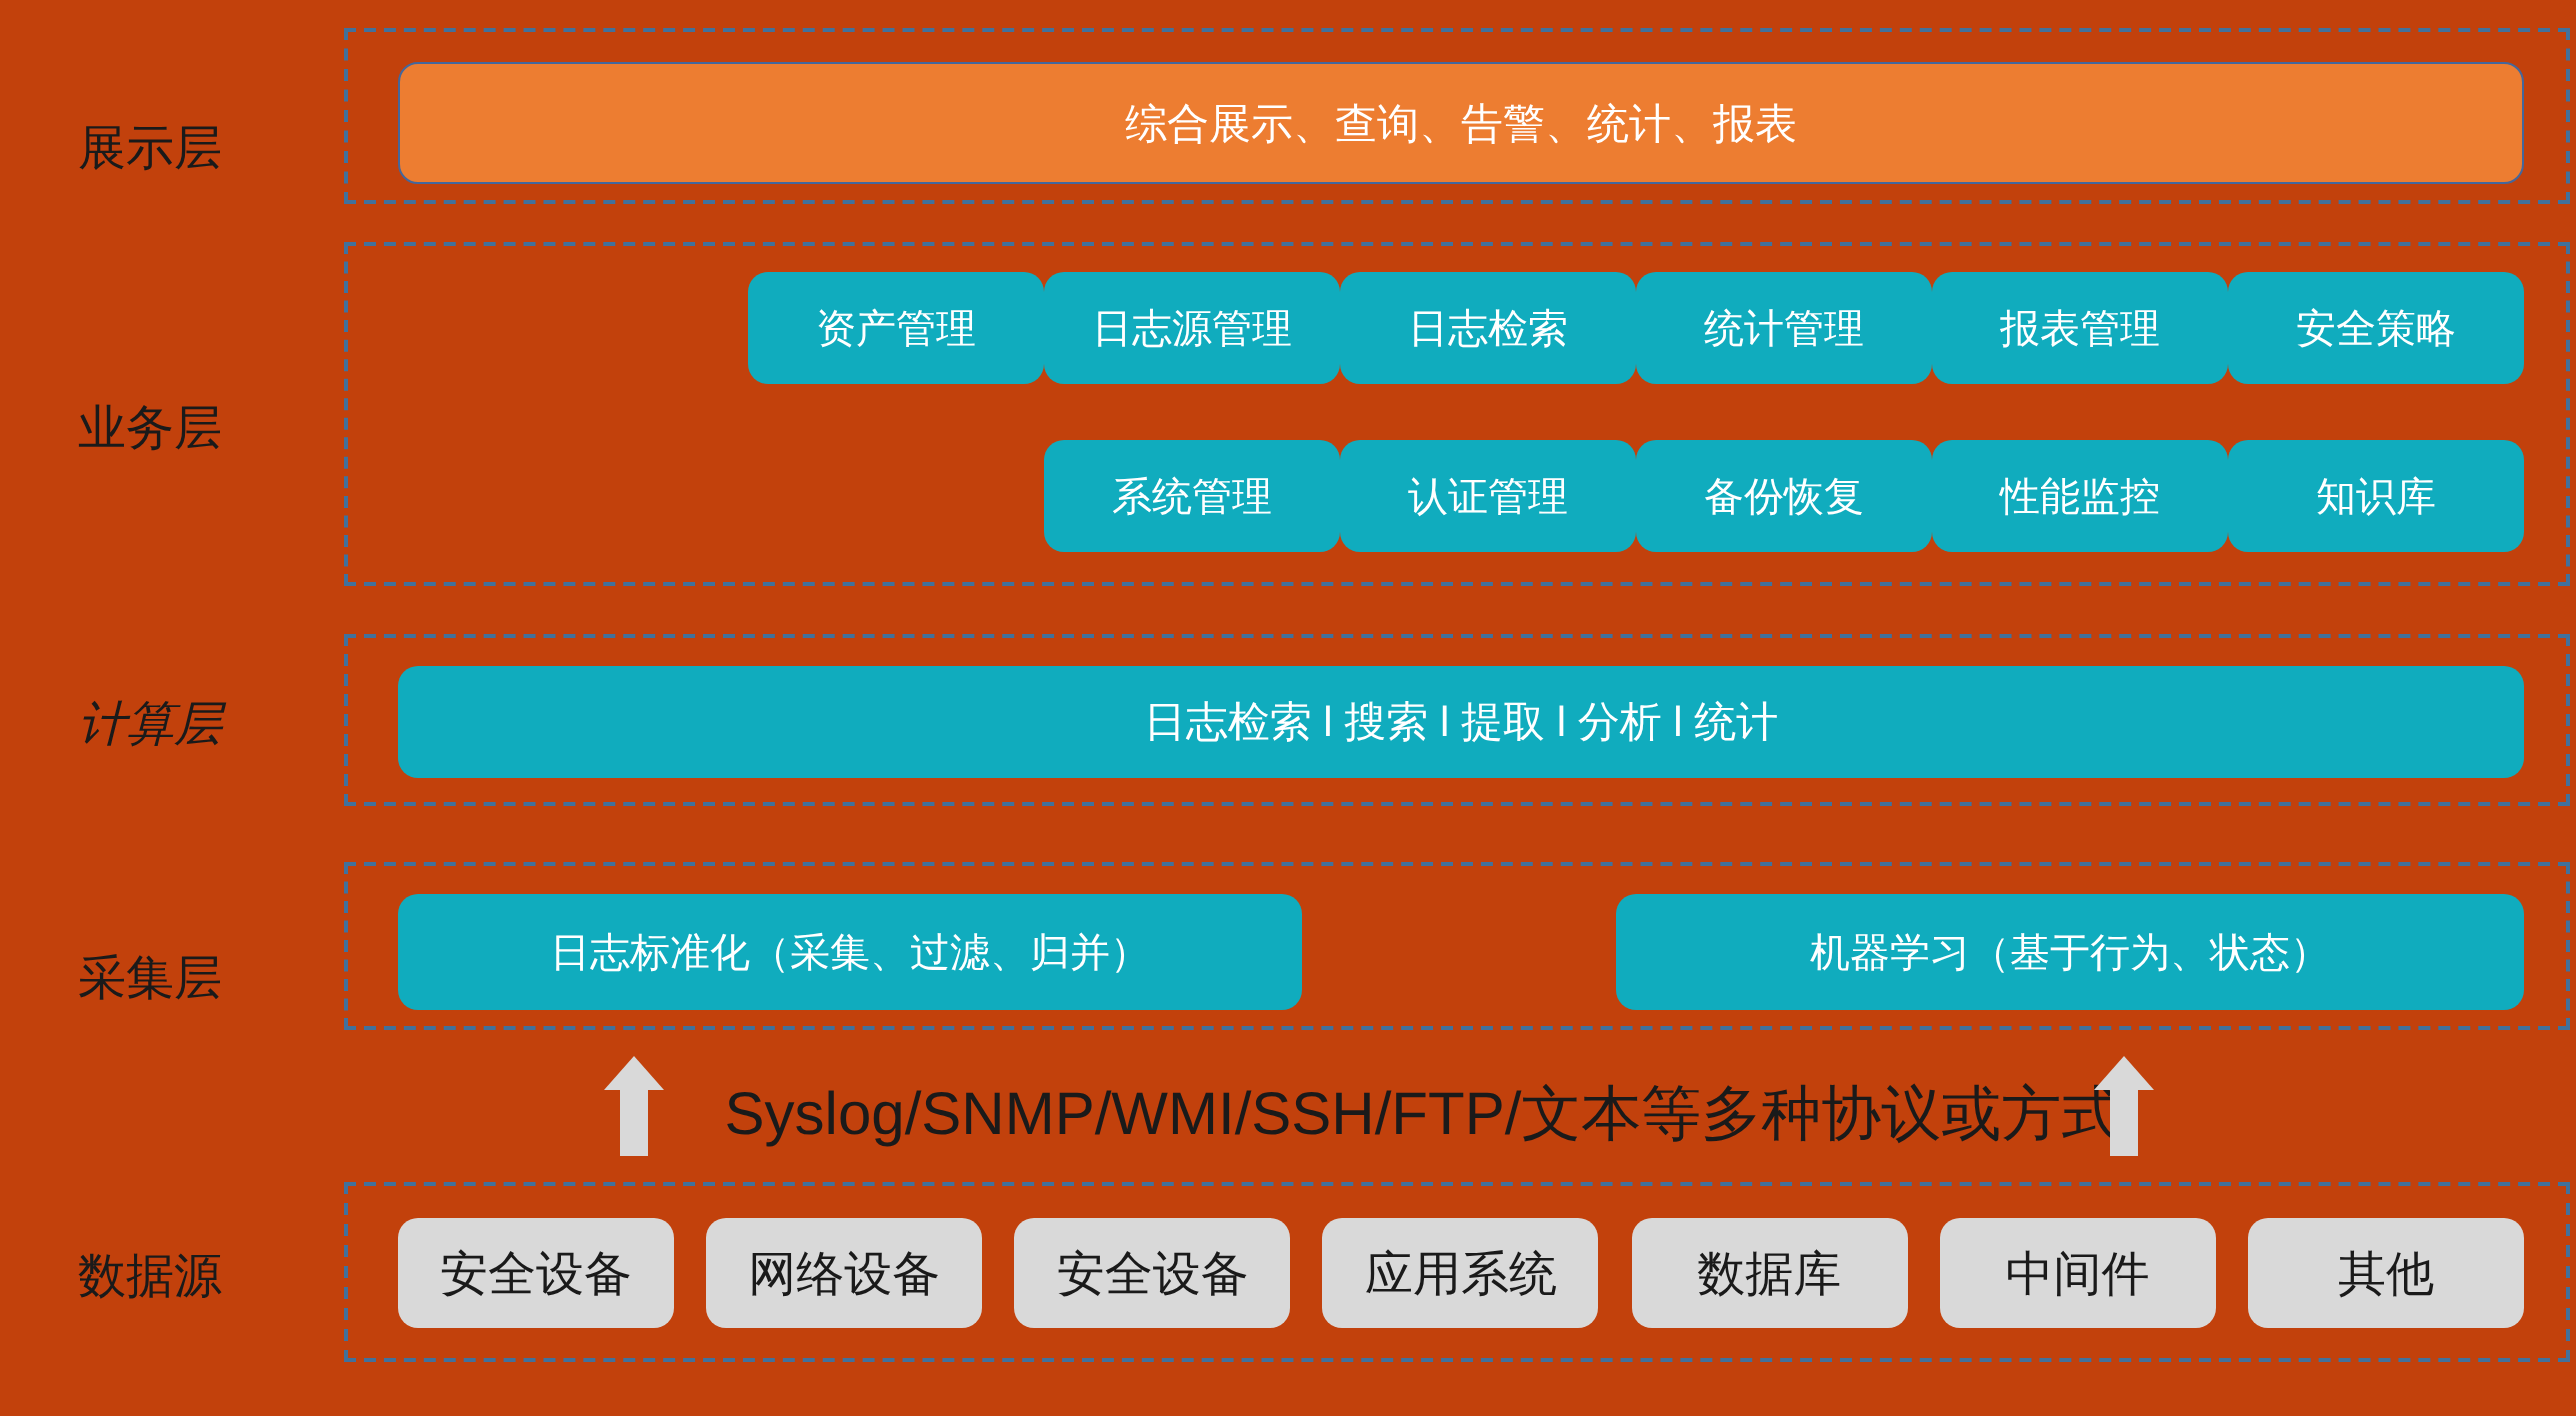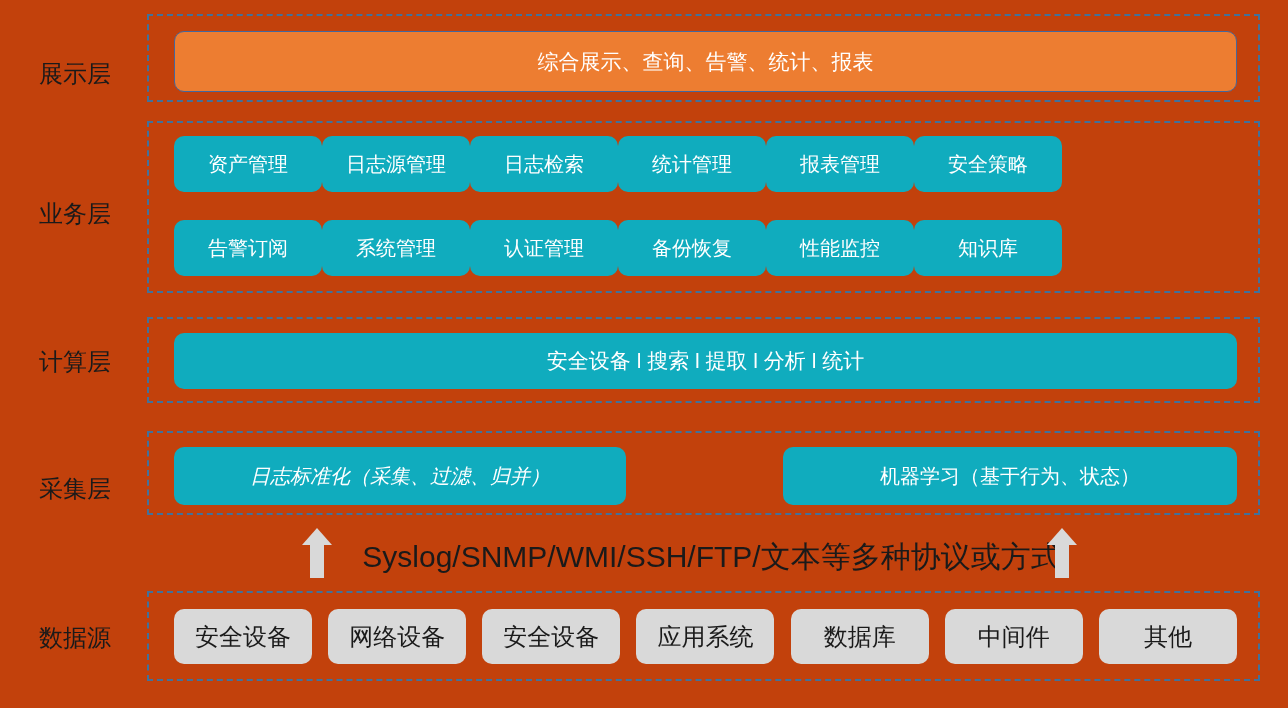--- a/index.html
+++ b/index.html
@@ -3,52 +3,52 @@
 <meta charset="utf-8">
 <style>
   * { margin:0; padding:0; box-sizing:border-box; }
   body { font-family:"Liberation Sans", sans-serif; background:#ffffff; }
   .canvas { position:relative; width:1288px; height:708px; background:#c2410c; overflow:hidden; }
 
   .layer-label { position:absolute; left:18px; width:114px; text-align:center;
                  font-size:24px; color:var(--text_dark,#1a1a1a); }
   .lbl-presentation { top:58px; }
   .lbl-business     { top:198px; }
-  .lbl-compute      { top:346px; }
+  .lbl-compute      { top:346px;font-style:italic; }
   .lbl-collection   { top:473px; }
   .lbl-datasource   { top:622px; }
 
-  .band { position:absolute; left:147px; width:1113px;
+  .band { position:absolute; left:172px; width:1113px;
           border:2px dashed var(--dashed_border,#41719C); }
   .band-presentation { top:14px;  height:88px;  }
   .band-business     { top:121px; height:172px; }
   .band-compute      { top:317px; height:86px;  }
   .band-collection   { top:431px; height:84px;  }
   .band-datasource   { top:591px; height:90px;  }
 
   .banner { position:absolute; left:25px; right:21px; border-radius:10px;
             display:flex; align-items:center; justify-content:center;
             color:var(--text_light,#fff); font-size:21px; }
   .banner-orange { top:15px; height:61px; background:var(--accent_orange,#ED7D31);
                    border:1px solid var(--orange_border,#44679C); }
   .banner-teal   { top:14px; height:56px; background:var(--accent_teal,#10ACBE); }
 
   .biz-grid { position:absolute; left:25px; right:21px; top:13px; bottom:15px;
               display:flex; flex-direction:column; justify-content:space-between; }
-  .biz-row  { display:flex; justify-content:flex-start; }
+  .biz-row  { display:flex; justify-content:flex-end; }
   .biz-box  { width:148px; height:56px; background:var(--accent_teal,#10ACBE);
               border-radius:10px; color:var(--text_light,#fff); font-size:20px;
               display:flex; align-items:center; justify-content:center; }
 
   .collect-wrap { position:absolute; left:25px; right:21px; top:14px; height:58px;
                   display:flex; justify-content:space-between; }
   .collect-box  { background:var(--accent_teal,#10ACBE); border-radius:10px;
                   color:var(--text_light,#fff); font-size:20px;
                   display:flex; align-items:center; justify-content:center; }
-  .collect-box-1 { width:452px;font-style:italic; }
+  .collect-box-1 { width:452px; }
   .collect-box-2 { width:454px; }
 
   .ds-wrap { position:absolute; left:25px; right:21px; top:16px; height:55px;
              display:flex; justify-content:space-between; }
   .ds-box  { width:138px; background:var(--gray_box,#D9D9D9); border-radius:10px;
              color:var(--text_dark,#1a1a1a); font-size:24px;
              display:flex; align-items:center; justify-content:center; }
 
   .transport-text { position:absolute; left:155px; width:1113px; top:537px;
                     text-align:center; font-size:30px; color:var(--text_dark,#1a1a1a); }
@@ -80,32 +80,31 @@
     <div class="biz-grid">
       <div class="biz-row">
         <div class="biz-box">资产管理</div>
         <div class="biz-box">日志源管理</div>
         <div class="biz-box">日志检索</div>
         <div class="biz-box">统计管理</div>
         <div class="biz-box">报表管理</div>
         <div class="biz-box">安全策略</div>
       </div>
       <div class="biz-row">
-        <div class="biz-box">告警订阅</div>
         <div class="biz-box">系统管理</div>
         <div class="biz-box">认证管理</div>
         <div class="biz-box">备份恢复</div>
         <div class="biz-box">性能监控</div>
         <div class="biz-box">知识库</div>
       </div>
     </div>
   </div>
 
   <div class="band band-compute">
-    <div class="banner banner-teal">安全设备 l 搜索 l 提取 l 分析 l 统计</div>
+    <div class="banner banner-teal">日志检索 l 搜索 l 提取 l 分析 l 统计</div>
   </div>
 
   <div class="band band-collection">
     <div class="collect-wrap">
       <div class="collect-box collect-box-1">日志标准化（采集、过滤、归并）</div>
       <div class="collect-box collect-box-2">机器学习（基于行为、状态）</div>
     </div>
   </div>
 
   <div class="arrow-up arrow-left">

